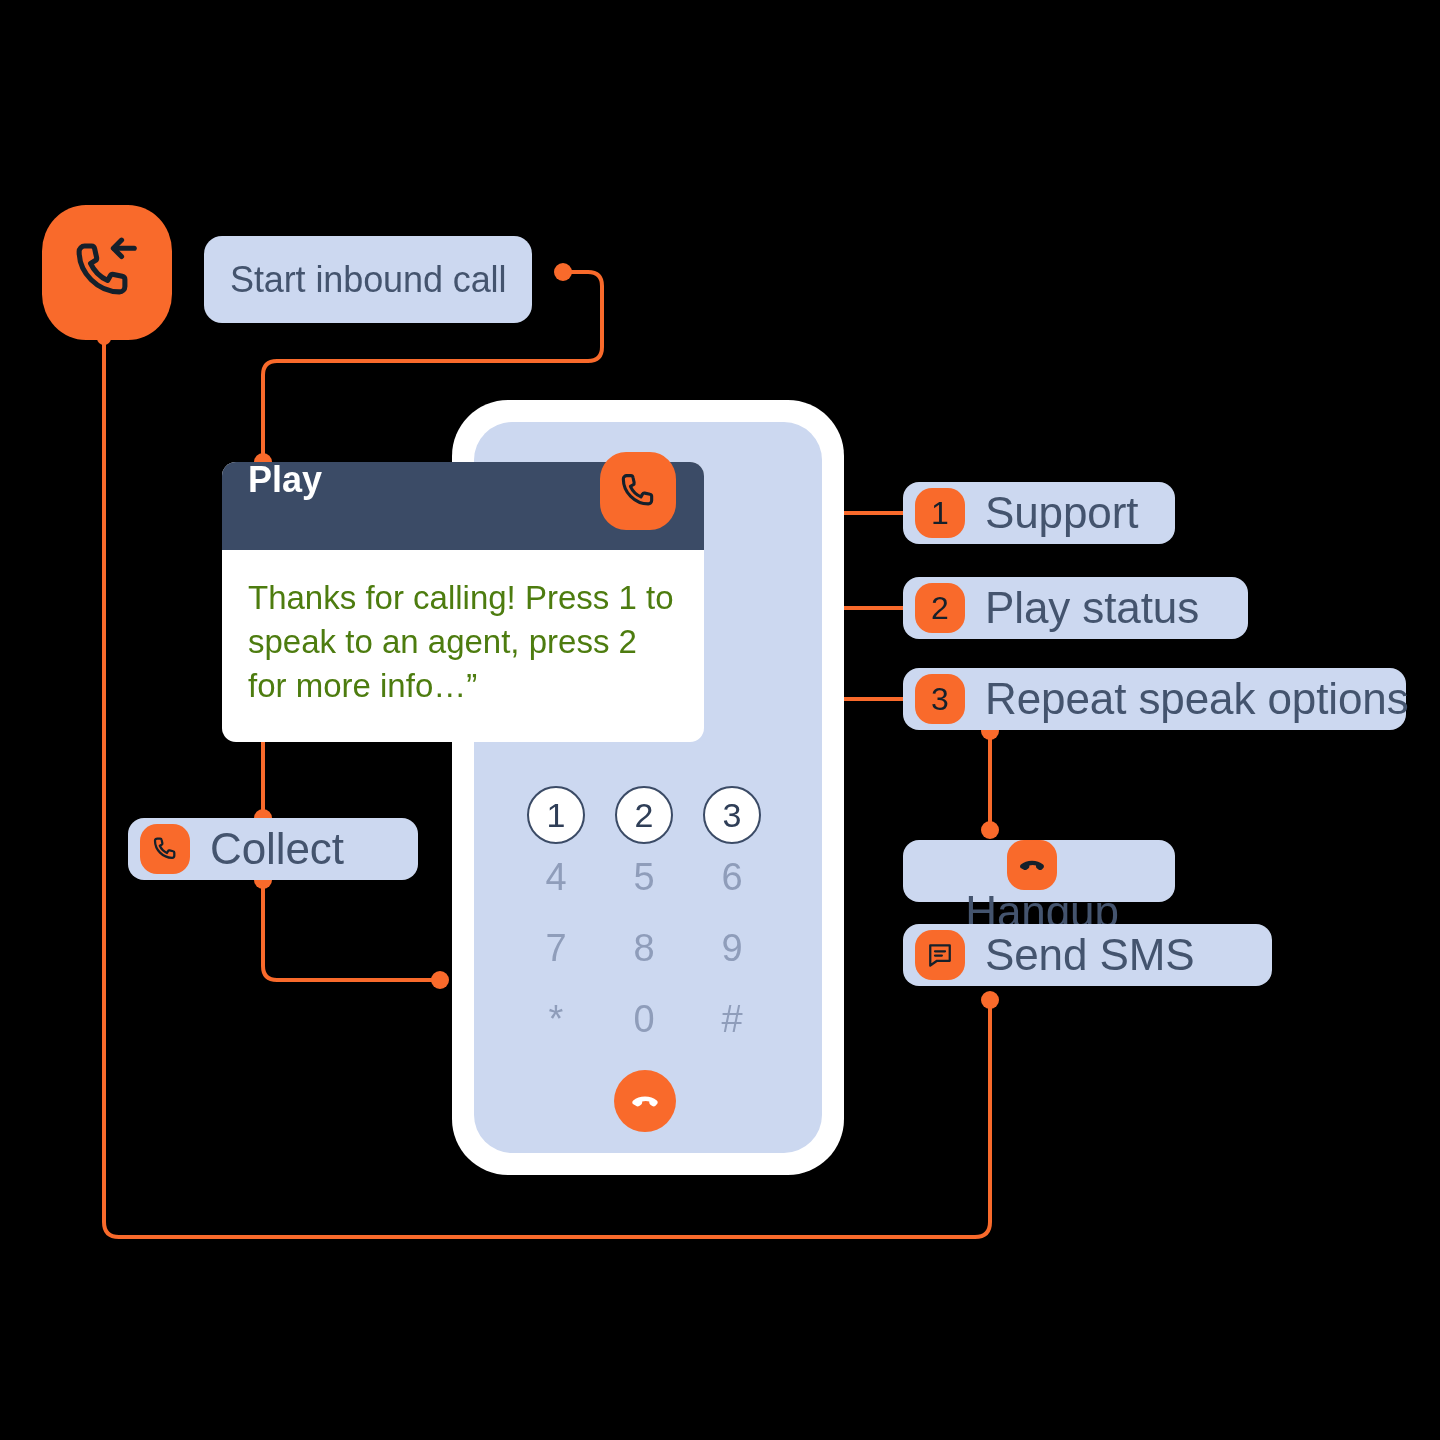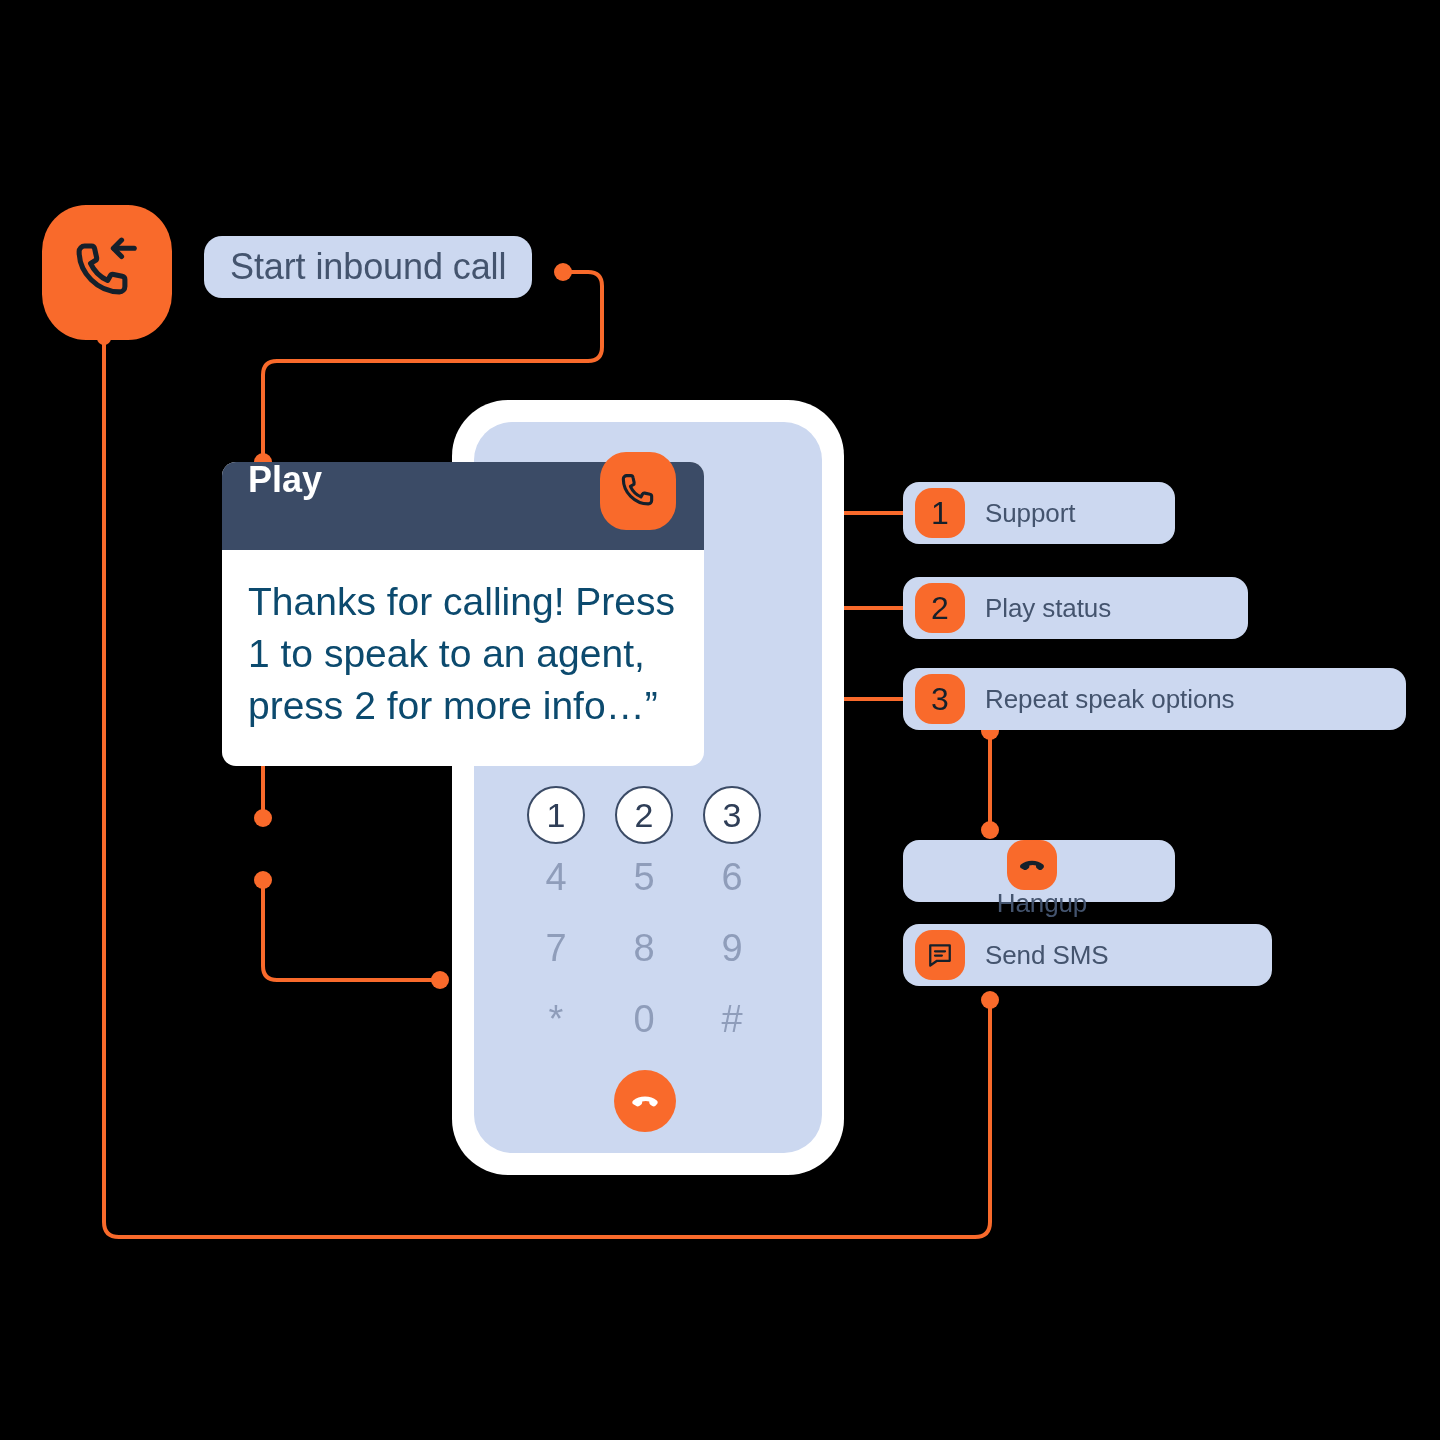--- a/index.html
+++ b/index.html
@@ -22,21 +22,21 @@
     position: absolute;
     display: flex;
     align-items: center;
     background: #ccd8f0;
     border-radius: 16px;
     height: 62px;
     padding: 0 26px;
     white-space: nowrap;
   }
   .pill-label {
-    font-size: 26px;
+    font-size: 44px;
     color: #44546e;
     letter-spacing: -0.1px;
     line-height: 1;
   }
   .pill.with-badge { padding-left: 12px; }
   .pill.with-badge .pill-label { margin-left: 20px; }
 
   
   .badge {
     width: 50px; height: 50px;
@@ -125,22 +125,22 @@
   #play-title {
     font-size: 36px;
     font-weight: bold;
     color: #ffffff;
     line-height: 1;
   }
   #play-body {
     padding: 26px 26px 34px 26px;
   }
   #play-text {
-    font-size: 39px;
-    color: #0c4a6e;
+    font-size: 33px;
+    color: #4d7c0f;
     line-height: 1.33;
   }
   #play-phone-icon {
     position: absolute;
     left: 600px; top: 452px;
     width: 76px; height: 78px;
     background: #f96a2b;
     border-radius: 26px / 27px;
     display: flex; align-items: center; justify-content: center;
   }
@@ -187,21 +187,21 @@
   </svg>
 
   <div id="inbound-icon">
     <svg width="76" height="76" viewBox="0 0 24 24" fill="none" stroke="#15202b" stroke-width="1.6" stroke-linecap="round" stroke-linejoin="round">
       <path d="M3.2 5.2c0-.9.8-1.7 1.7-1.7h2.2c.5 0 .9.35 1 .85l.6 2.7c.1.45-.1.9-.5 1.1l-1.4.8c1.1 2.4 3 4.3 5.4 5.4l.8-1.4c.2-.4.65-.6 1.1-.5l2.7.6c.5.1.85.5.85 1v2.2c0 .95-.8 1.7-1.7 1.7C9.1 18 3.2 12 3.2 5.2z"></path>
       <path d="M20.6 4.2h-6.4"></path>
       <path d="M16.6 1.6 14 4.2l2.6 2.6"></path>
     </svg>
   </div>
 
-  <div class="pill" id="start-pill" style="left:204px; top:236px; height:62px; border-radius:18px;">
+  <div class="pill" id="start-pill" style="left:204px; top:236px; height:87px; border-radius:18px;">
     <span class="pill-label" style="font-size:36px;">Start inbound call</span>
   </div>
 
   <div id="phone-frame">
     <div id="phone-screen"></div>
   </div>
 
   <div class="key" style="left:512px; top:858px;">4</div>
   <div class="key" style="left:600px; top:858px;">5</div>
   <div class="key" style="left:688px; top:858px;">6</div>
@@ -232,20 +232,28 @@
       <div id="play-text">Thanks for calling! Press 1 to speak to an agent, press 2 for more info…”</div>
     </div>
   </div>
 
   <div id="play-phone-icon">
     <svg width="44" height="44" viewBox="0 0 24 24" fill="none" stroke="#15202b" stroke-width="1.7" stroke-linecap="round" stroke-linejoin="round">
       <path d="M4 5.4c0-1 .85-1.8 1.85-1.8h2.3c.55 0 1 .4 1.1.9l.65 2.9c.1.5-.12.98-.55 1.2l-1.5.85c1.15 2.55 3.2 4.6 5.75 5.75l.85-1.5c.22-.43.7-.65 1.2-.55l2.9.65c.5.1.9.55.9 1.1v2.3c0 1-.8 1.85-1.8 1.85C10.2 19.05 4 12.6 4 5.4z"></path>
     </svg>
   </div>
 
+  <div class="pill with-badge" id="collect-pill" style="left:128px; top:818px; width:290px;">
+    <span class="badge">
+      <svg width="30" height="30" viewBox="0 0 24 24" fill="none" stroke="#15202b" stroke-width="1.8" stroke-linecap="round" stroke-linejoin="round">
+        <path d="M4 5.4c0-1 .85-1.8 1.85-1.8h2.3c.55 0 1 .4 1.1.9l.65 2.9c.1.5-.12.98-.55 1.2l-1.5.85c1.15 2.55 3.2 4.6 5.75 5.75l.85-1.5c.22-.43.7-.65 1.2-.55l2.9.65c.5.1.9.55.9 1.1v2.3c0 1-.8 1.85-1.8 1.85C10.2 19.05 4 12.6 4 5.4z"></path>
+      </svg>
+    </span>
+    <span class="pill-label">Collect</span>
+  </div>
 
   <div class="pill with-badge" style="left:903px; top:482px; width:272px;">
     <span class="badge">
       <span class="badge-num">1</span>
     </span>
     <span class="pill-label">Support</span>
   </div>
 
   <div class="pill with-badge" style="left:903px; top:577px; width:345px;">
     <span class="badge">

